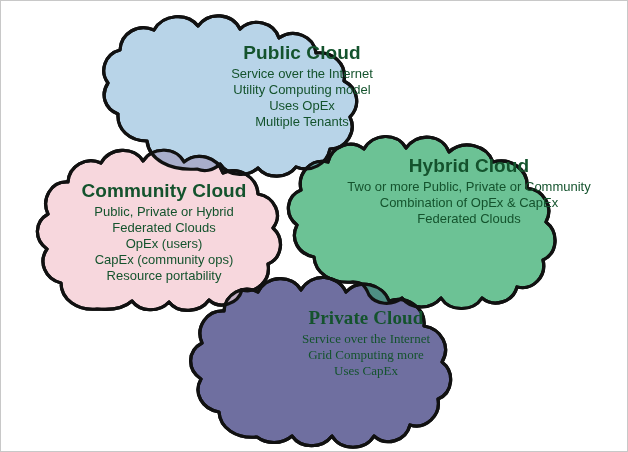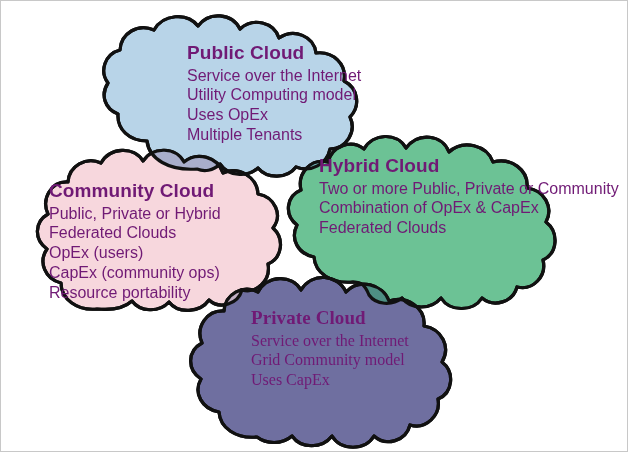--- a/index.html
+++ b/index.html
@@ -22,34 +22,34 @@
   #diagram-svg {
     position: absolute;
     left: 0;
     top: 0;
     width: 628px;
     height: 452px;
     display: block;
   }
   .cloud-text {
     position: absolute;
-    text-align: left;
-    color: #701a75;
+    text-align: center;
+    color: #14532d;
     line-height: 1.24;
     pointer-events: none;
   }
   .cloud-title {
     font-weight: bold;
     font-size: 19px;
     letter-spacing: 0.1px;
     margin-bottom: 1px;
     white-space: nowrap;
   }
   .cloud-line {
-    font-size: 16px;
+    font-size: 13px;
     white-space: nowrap;
   }
   #public-text  { left: 186px; top: 40px;  width: 230px; }
   #hybrid-text  { left: 318px; top: 153px; width: 300px; }
   #community-text { left: 48px; top: 178px; width: 230px; }
   #private-text { left: 250px; top: 305px; width: 230px; font-family: Liberation Serif, serif; }
 </style>
 </head>
 <body>
 
@@ -193,17 +193,17 @@
     <div class="cloud-line">Public, Private or Hybrid</div>
     <div class="cloud-line">Federated Clouds</div>
     <div class="cloud-line">OpEx (users)</div>
     <div class="cloud-line">CapEx (community ops)</div>
     <div class="cloud-line">Resource portability</div>
   </div>
 
   <div class="cloud-text" id="private-text">
     <div class="cloud-title">Private Cloud</div>
     <div class="cloud-line">Service over the Internet</div>
-    <div class="cloud-line">Grid Community model</div>
+    <div class="cloud-line">Grid Computing more</div>
     <div class="cloud-line">Uses CapEx</div>
   </div>
 
 </div>
 
 </body></html>

